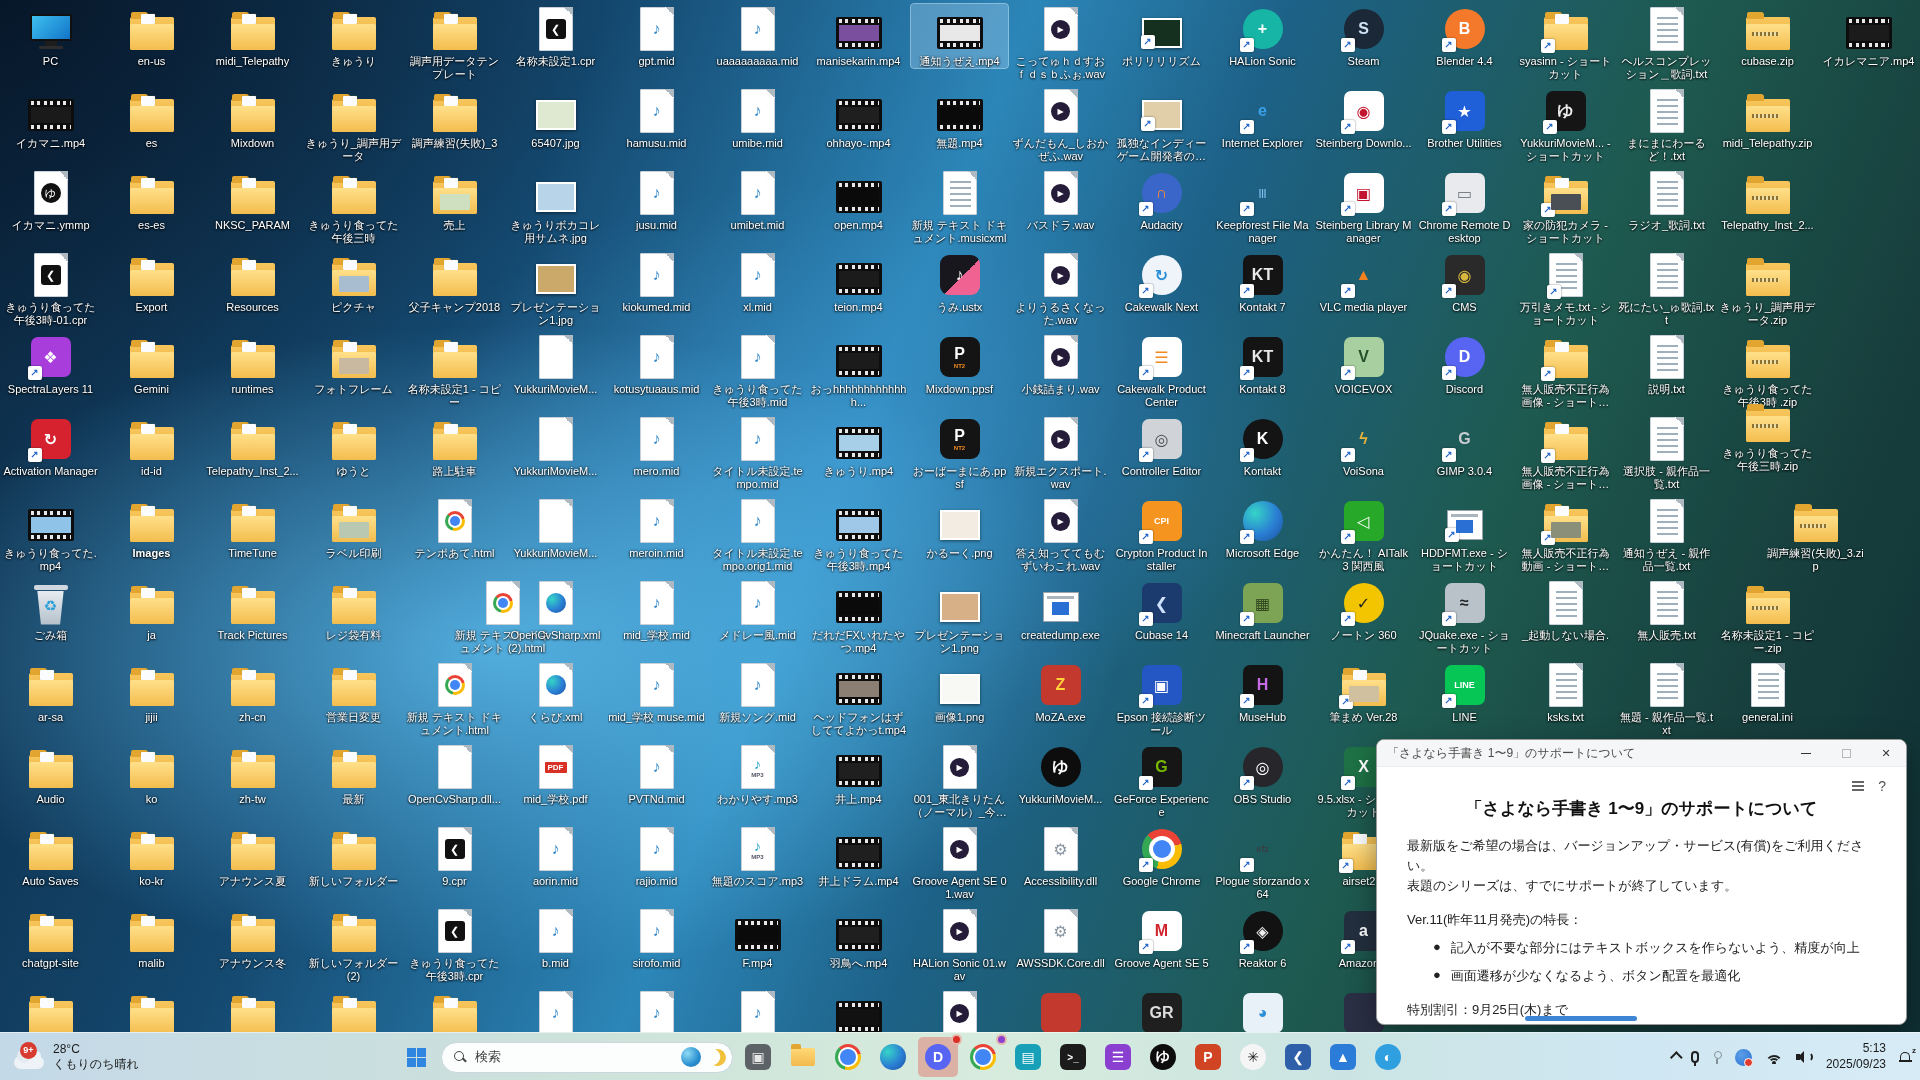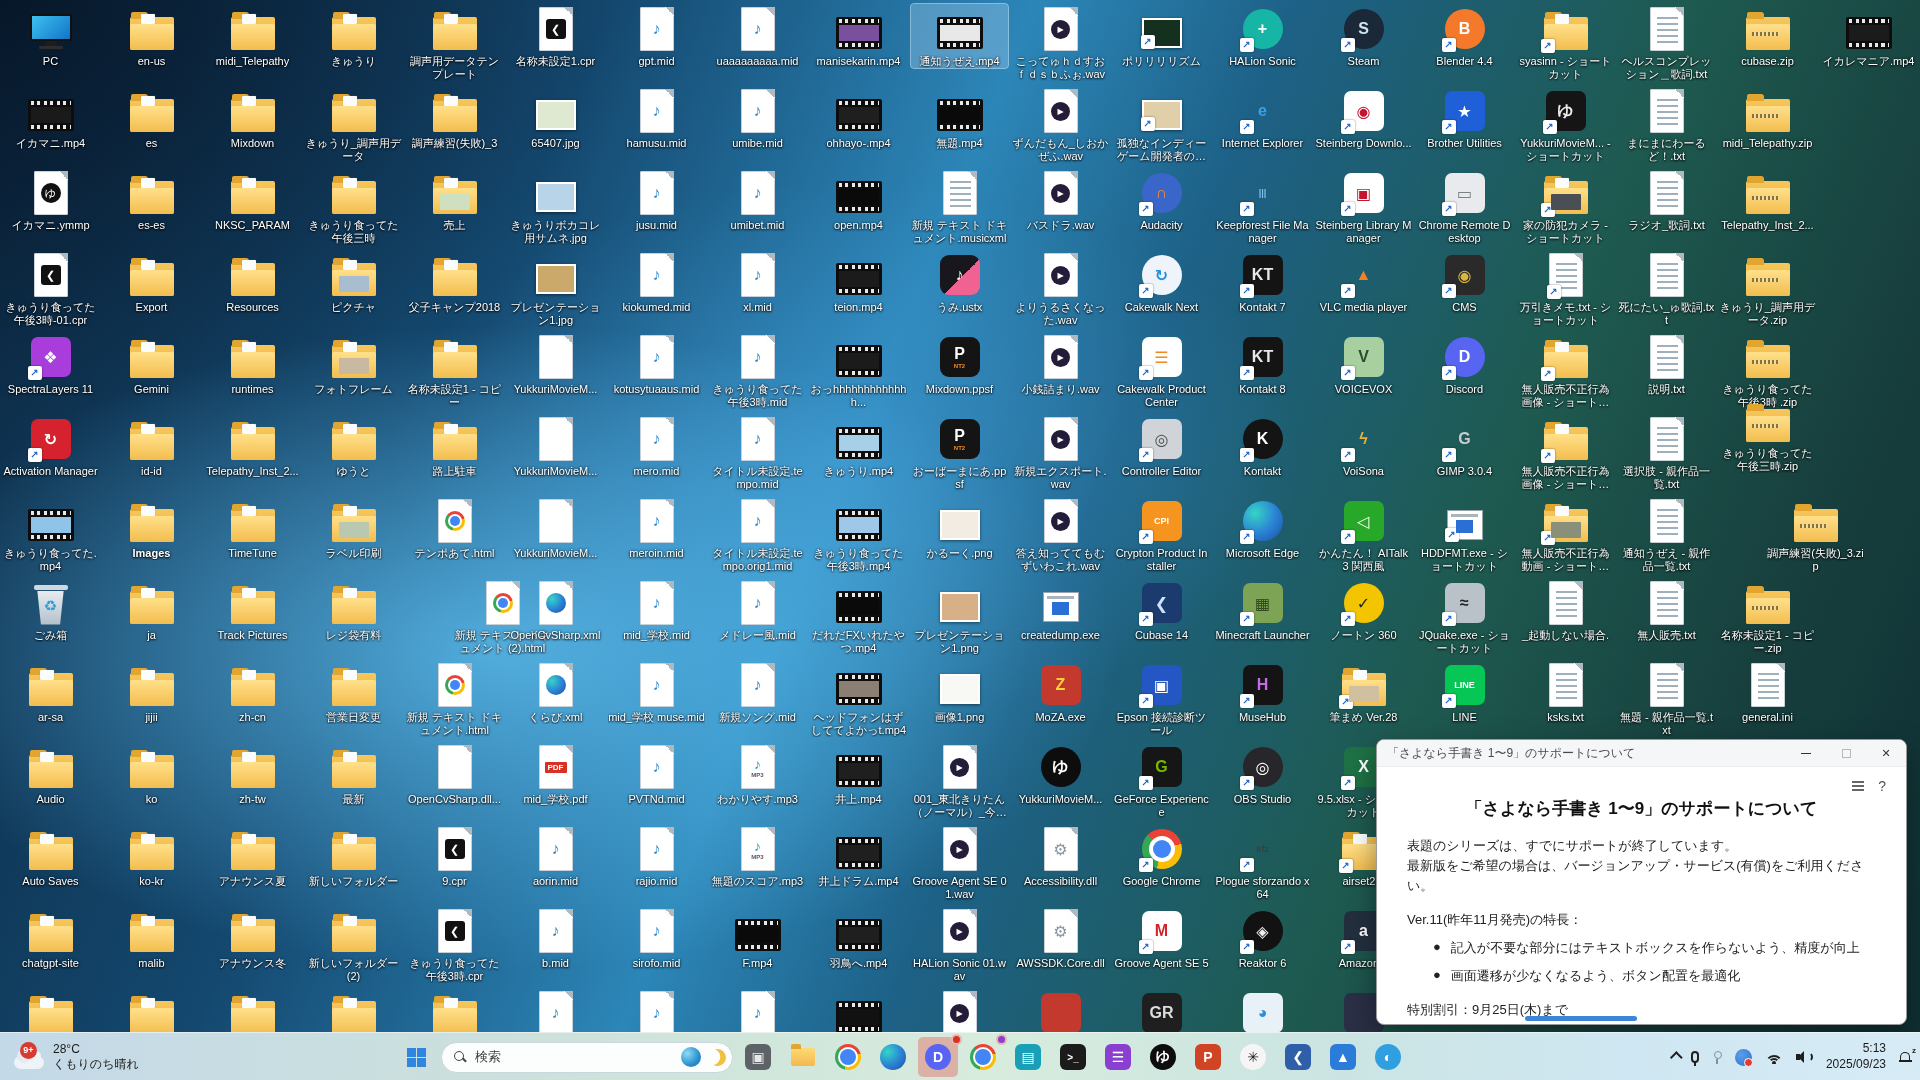--- a/index.html
+++ b/index.html
@@ -1983,22 +1983,22 @@
   <div class="dlg-tools">
     <span class="hamb">
         <i></i>
         <i></i>
         <i></i>
       </span>
     <span class="qmark">?</span>
   </div>
   <div class="dlg-content">
     <div class="dlg-heading">「さよなら手書き 1〜9」のサポートについて</div>
+    <div class="dlg-line">最新版をご希望の場合は、バージョンアップ・サービス(有償)をご利用ください。</div>
     <div class="dlg-line">表題のシリーズは、すでにサポートが終了しています。</div>
-    <div class="dlg-line">最新版をご希望の場合は、バージョンアップ・サービス(有償)をご利用ください。</div>
     <div class="dlg-feat">Ver.11(昨年11月発売)の特長：</div>
     <div class="dlg-bullet">
         <span class="dot">●</span>
       <span>記入が不要な部分にはテキストボックスを作らないよう、精度が向上</span>
       </div>
     <div class="dlg-bullet">
         <span class="dot">●</span>
       <span>画面遷移が少なくなるよう、ボタン配置を最適化</span>
       </div>
     <div class="dlg-discount">特別割引：9月25日(木)まで</div>

